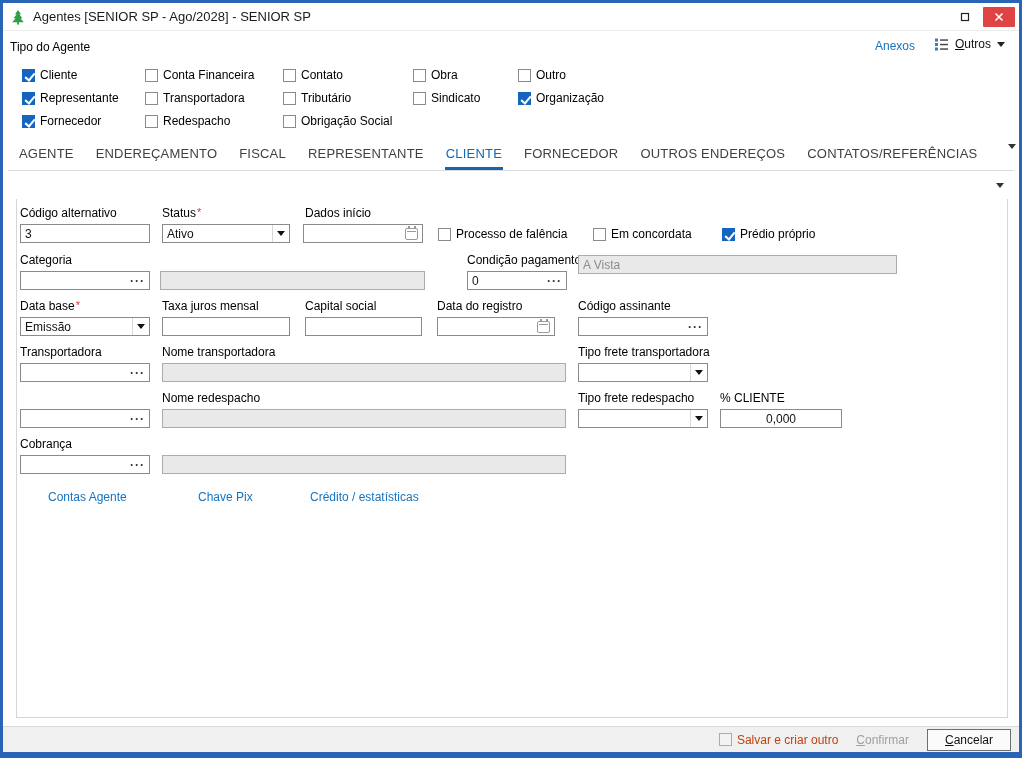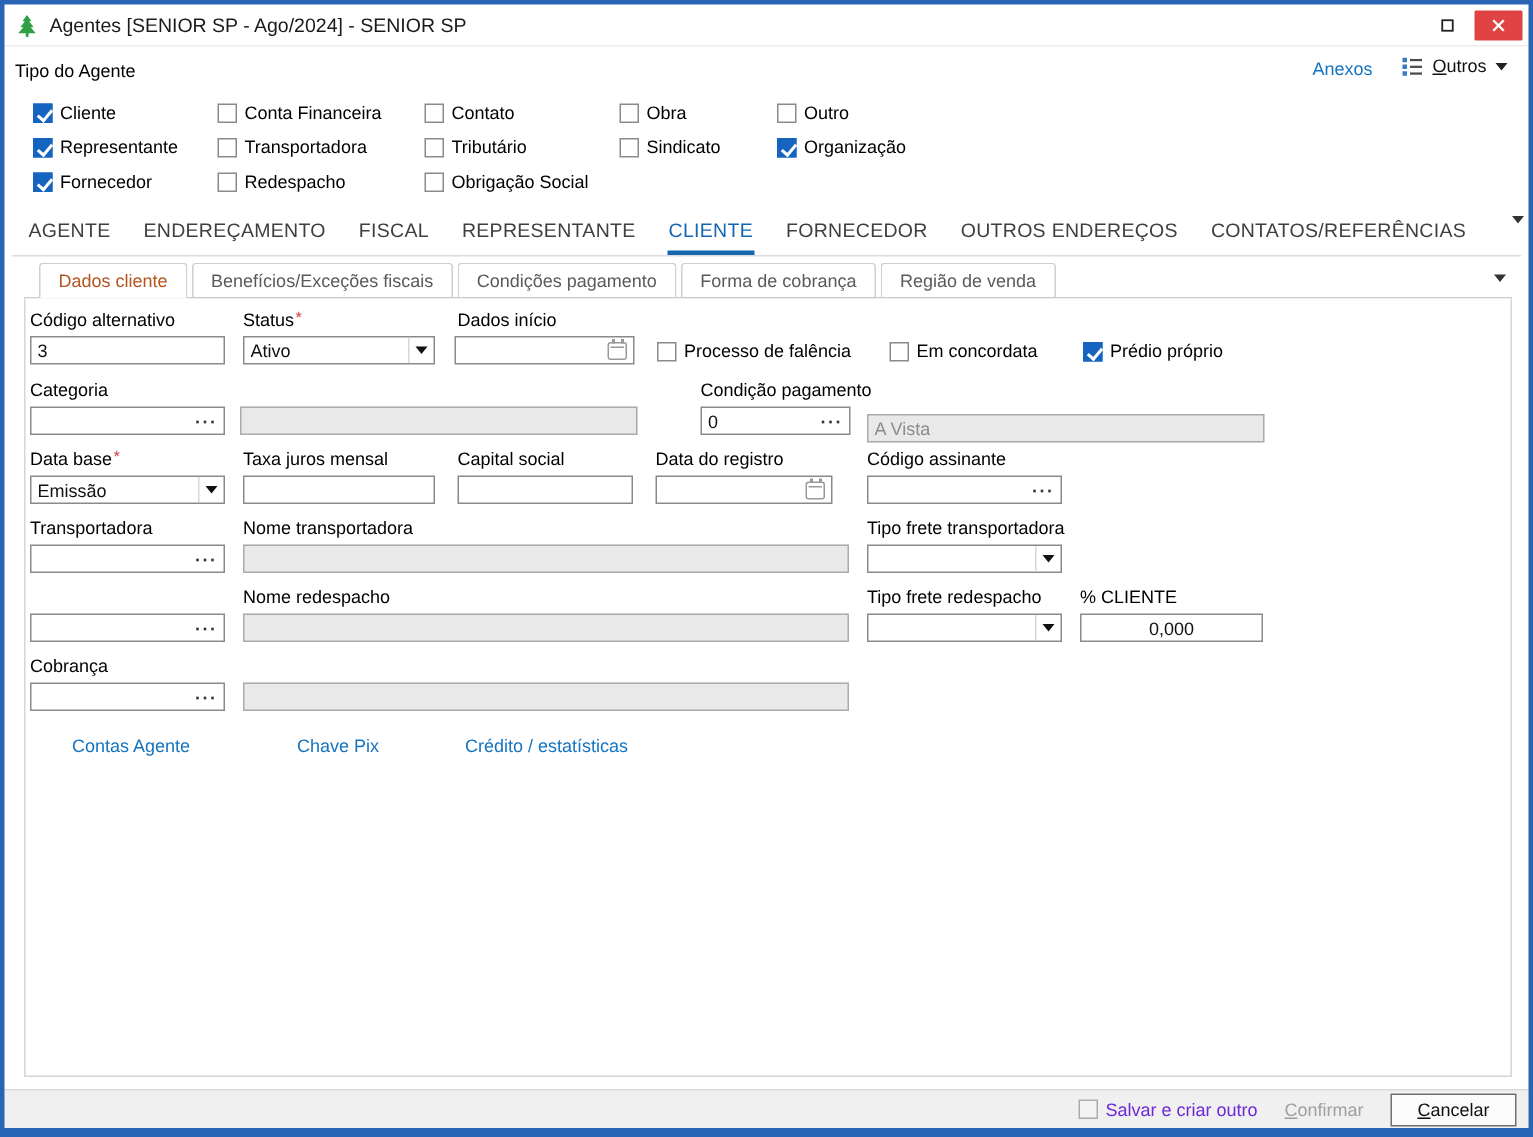--- a/index.html
+++ b/index.html
@@ -24,21 +24,21 @@
   
   .tipo-label{position:absolute;left:10px;top:40px;color:#000;}
   .chk-col{position:absolute;top:68px;display:flex;flex-direction:column;gap:9px;}
   .chk{display:flex;align-items:center;gap:5px;height:14px;white-space:nowrap;cursor:default;}
   .chk.abs{position:absolute;}
   .box{width:13px;height:13px;border:1px solid #8a8a8a;background:#fff;position:relative;flex:0 0 13px;}
   .box.checked{background:#1565c0;border-color:#1565c0;}
   .box.checked::after{content:"";position:absolute;left:4px;top:1px;width:4px;height:8px;border:solid #fff;border-width:0 2px 2px 0;transform:rotate(40deg);}
   .box.disabled{border-color:#ababab;background:#f3f3f3;}
   .chk-label{color:#000;}
-  .chk-label.muted{color:#6d28d9;}
+  .chk-label.muted{color:#c2410c;}
 
   .anexos-link{position:absolute;left:875px;top:39px;color:#1574bf;cursor:pointer;}
   .outros-btn{position:absolute;left:934px;top:32px;height:24px;display:flex;align-items:center;gap:6px;cursor:pointer;}
   .outros-caret{width:0;height:0;border-left:4px solid transparent;border-right:4px solid transparent;border-top:5px solid #222;}
 
   
   .maintabs{position:absolute;left:8px;right:8px;top:140px;height:31px;display:flex;gap:20px;padding-left:10px;border-bottom:1px solid #dcdcdc;overflow:hidden;white-space:nowrap;}
   .maintab{font-size:13px;color:#3f3f3f;display:flex;align-items:center;border-bottom:3px solid transparent;padding:0 1px;cursor:pointer;letter-spacing:.2px;}
   .maintab.active{color:#1566b0;border-bottom-color:#1566b0;}
   .maintabs-caret{position:absolute;right:3px;top:4px;width:0;height:0;border-left:4px solid transparent;border-right:4px solid transparent;border-top:5px solid #333;cursor:pointer;}
@@ -84,21 +84,21 @@
   <div class="frame right"></div>
   <div class="frame bottom"></div>
 
   <div class="titlebar">
     <span style="display:flex;">
       <svg width="16" height="16" viewBox="0 0 16 16">
           <path d="M8 1 L11 5.2 L9.4 5.2 L12.4 9.2 L10.4 9.2 L13.8 13.2 L2.2 13.2 L5.6 9.2 L3.6 9.2 L6.6 5.2 L5 5.2 Z" fill="#2f9e44"></path>
           <rect x="7.2" y="13" width="1.8" height="2.6" fill="#2f9e44"></rect>
         </svg>
     </span>
-    <span class="title-text">Agentes [SENIOR SP - Ago/2024]  - SENIOR SP</span>
+    <span class="title-text">Agentes [SENIOR SP - Ago/2028]  - SENIOR SP</span>
     <div class="win-buttons">
       <div class="btn-restore">
         <span style="display:flex;">
             <svg width="10" height="10">
               <rect x="1.5" y="1.5" width="7" height="7" fill="none" stroke="#222" stroke-width="1.2"></rect>
             </svg>
           </span>
       </div>
       <div class="btn-close">
         <span style="display:flex;">
@@ -202,27 +202,20 @@
     <div class="maintab">FISCAL</div>
     <div class="maintab">REPRESENTANTE</div>
     <div class="maintab active">CLIENTE</div>
     <div class="maintab">FORNECEDOR</div>
     <div class="maintab">OUTROS ENDEREÇOS</div>
     <div class="maintab">CONTATOS/REFERÊNCIAS</div>
 
   </div>
   <span class="maintabs-caret" style="top:144px;right:6px;position:absolute;"></span>
 
-  <div class="subtabs">
-    <div class="subtab active">Dados cliente</div>
-    <div class="subtab">Benefícios/Exceções fiscais</div>
-    <div class="subtab">Condições pagamento</div>
-    <div class="subtab">Forma de cobrança</div>
-    <div class="subtab">Região de venda</div>
-  </div>
   <span class="subtabs-caret" style="position:absolute;right:18px;top:183px;"></span>
 
   <div class="panel"></div>
 
   <div>
 
     <span class="flabel" style="left:20px;top:206px">Código alternativo</span>
     <div class="tbox" style="left:20px;top:224px;width:130px">
       <span class="val">3</span>
     </div>
@@ -259,21 +252,21 @@
     </div>
     <div class="tbox gray" style="left:160px;top:271px;width:265px">
       <span class="val"></span>
     </div>
 
     <span class="flabel" style="left:467px;top:253px">Condição pagamento</span>
     <div class="tbox" style="left:467px;top:271px;width:100px">
       <span class="val">0</span>
       <span class="dots"></span>
     </div>
-    <div class="tbox gray" style="left:578px;top:276px;width:265px">
+    <div class="tbox gray" style="left:578px;top:255px;width:319px">
       <span class="val">A Vista</span>
     </div>
 
     <span class="flabel req" style="left:20px;top:299px">Data base</span>
     <div class="tbox" style="left:20px;top:317px;width:130px">
       <span class="val">Emissão</span>
       <span class="ddbtn"></span>
     </div>
 
     <span class="flabel" style="left:162px;top:299px">Taxa juros mensal</span>

